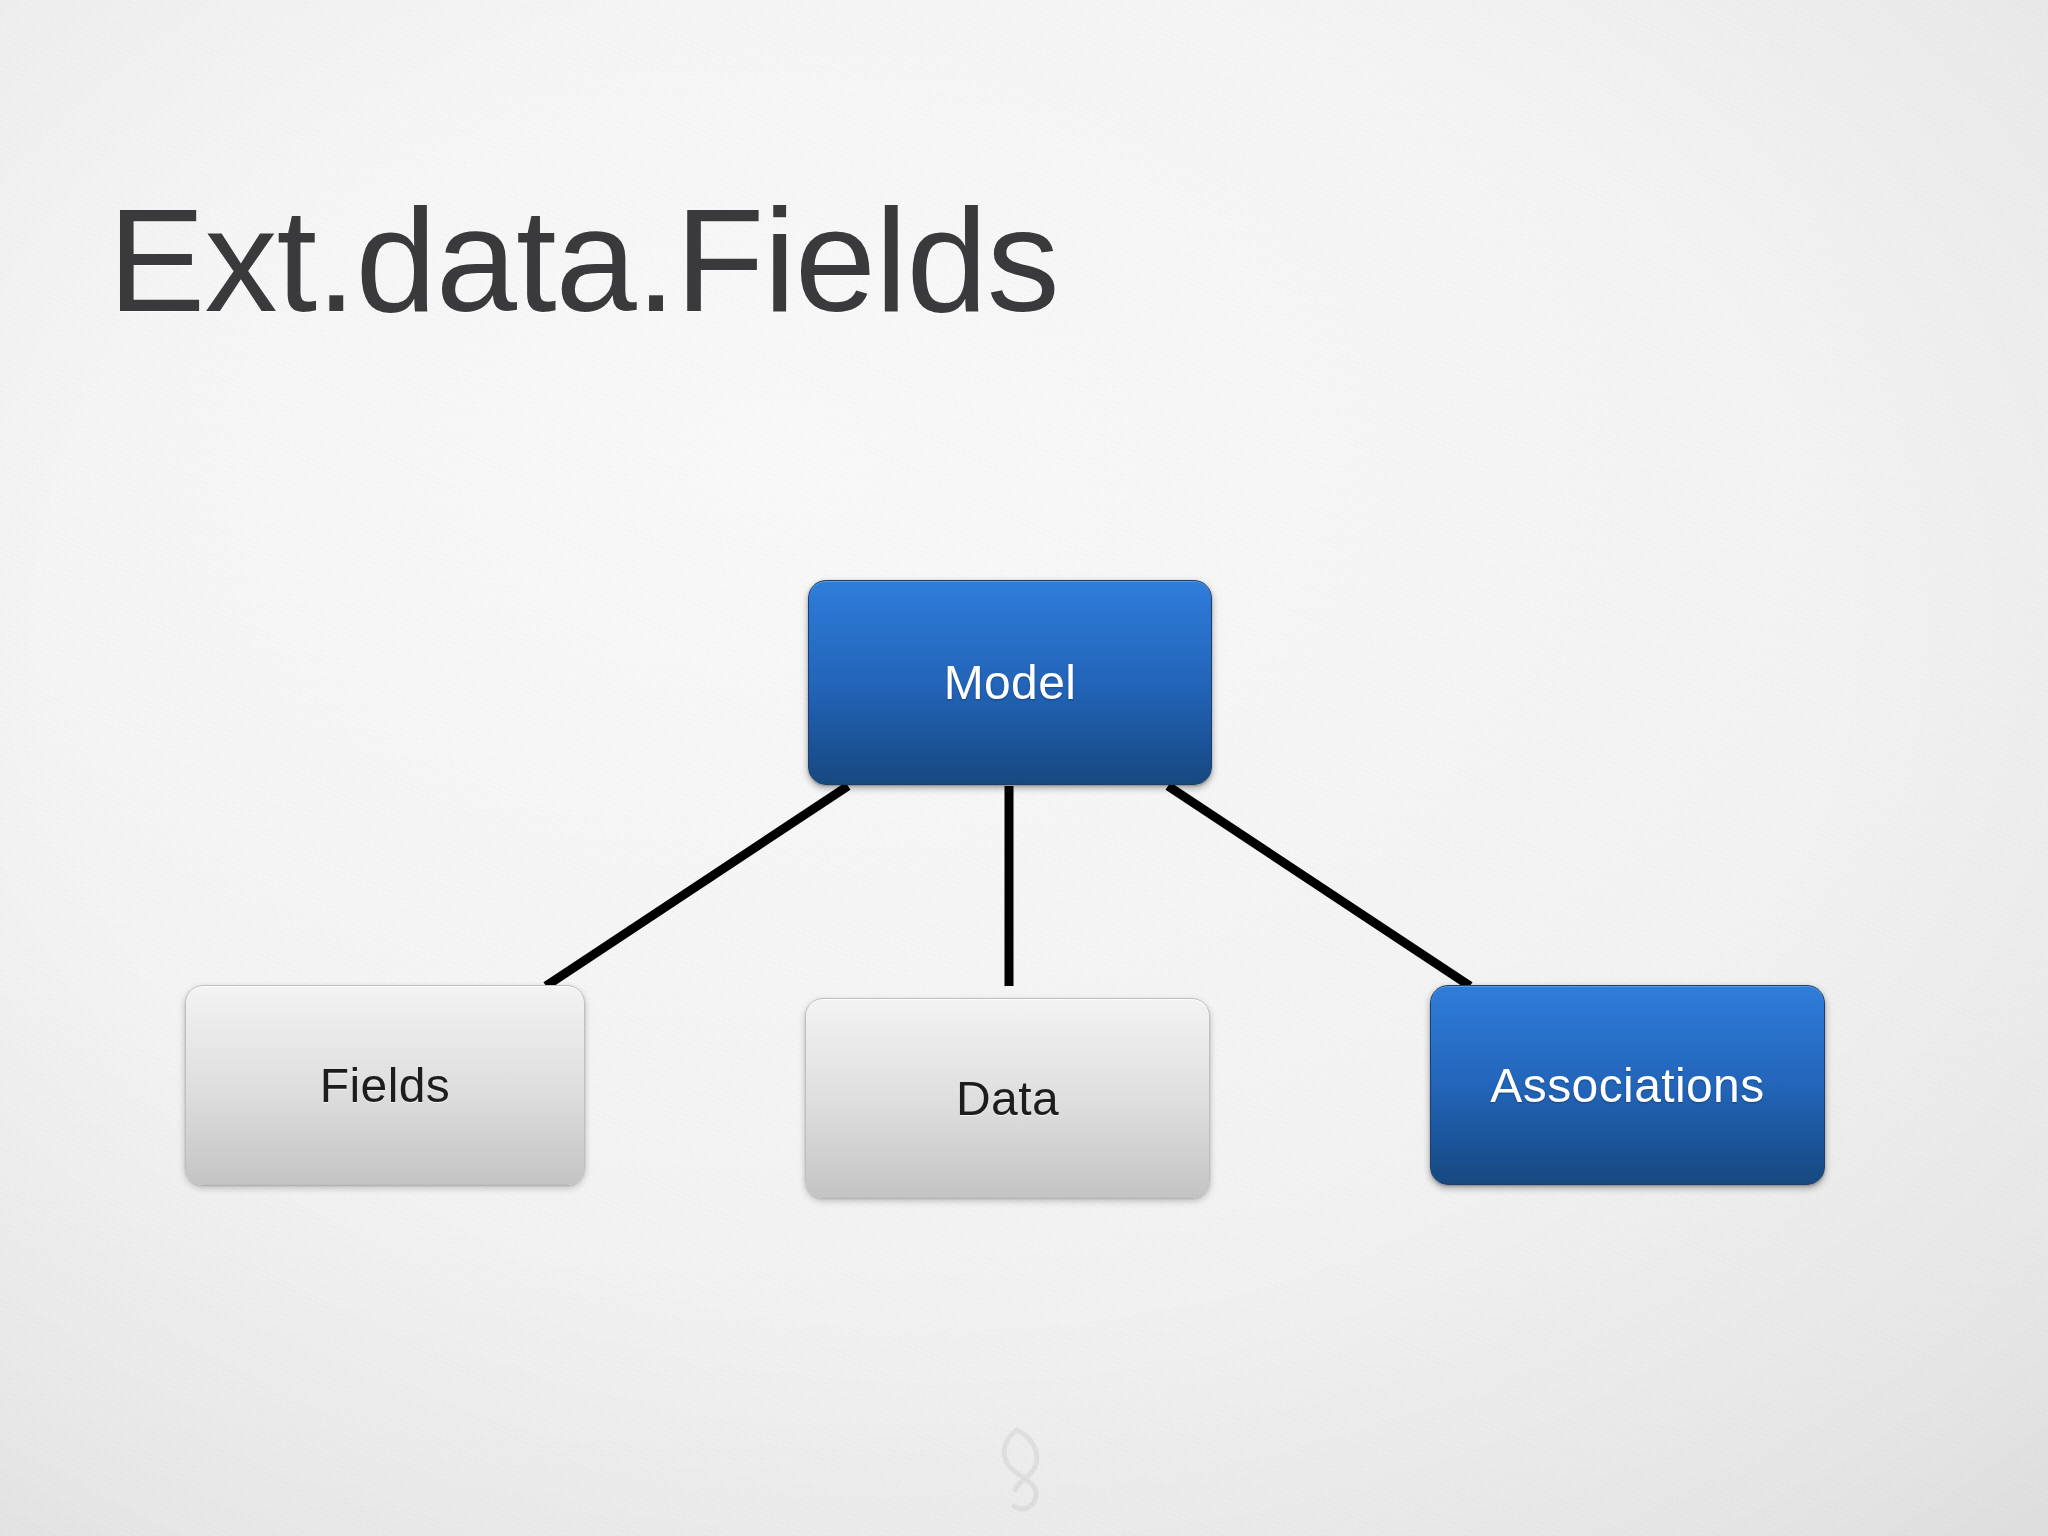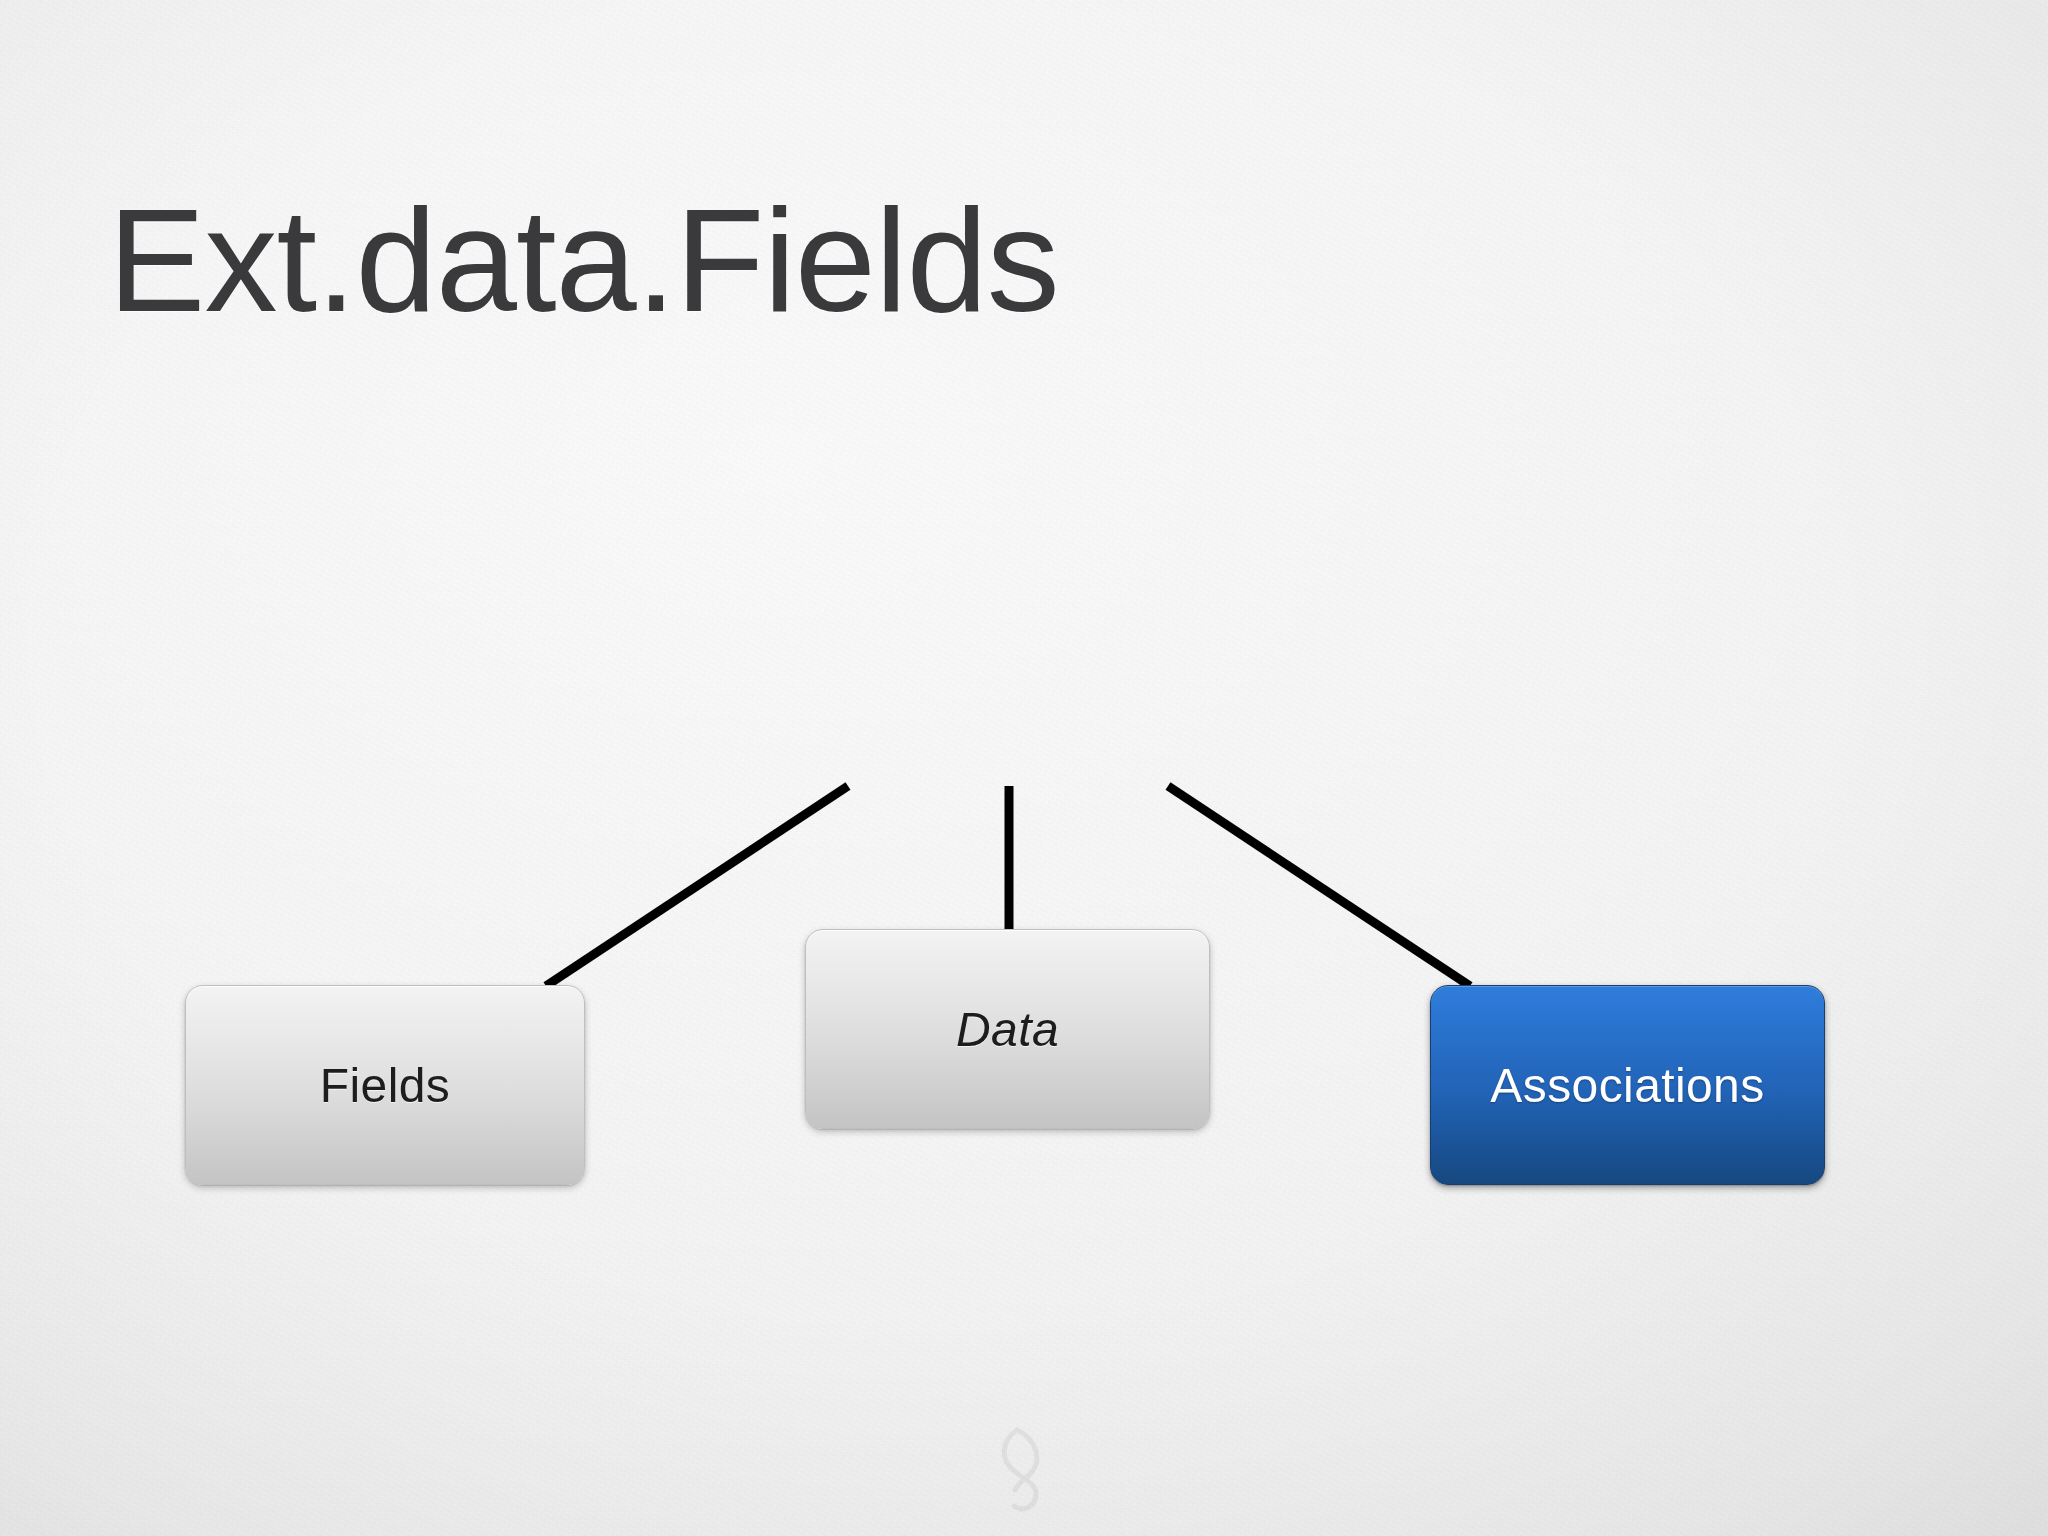--- a/index.html
+++ b/index.html
@@ -132,26 +132,29 @@
   <div id="vignette"></div>
 
   <div id="title" style="color: rgb(58, 58, 60);">Ext.data.Fields</div>
 
   <svg id="edges" viewBox="0 0 2048 1536" xmlns="http://www.w3.org/2000/svg">
     <line id="edge-model-fields" x1="848" y1="786" x2="546" y2="986" stroke="#000000" stroke-width="9" stroke-linecap="butt"></line>
     <line id="edge-model-data" x1="1009" y1="786" x2="1009" y2="986" stroke="#000000" stroke-width="9" stroke-linecap="butt"></line>
     <line id="edge-model-associations" x1="1168" y1="786" x2="1470" y2="986" stroke="#000000" stroke-width="9" stroke-linecap="butt"></line>
   </svg>
 
+  <div class="node blue" id="node-model" style="left: 808px; top: 580px; width: 404px; height: 205px;">
+    <span class="node-label">Model</span>
+  </div>
 
   <div class="node grey" id="node-fields" style="left: 185px; top: 985px; width: 400px; height: 200px;">
     <span class="node-label">Fields</span>
   </div>
 
-  <div class="node grey" id="node-data" style="left: 805px; top: 929px; width: 405px; height: 200px; font-style: italic;">
+  <div class="node grey" id="node-data" style="left: 805px; top: 998px; width: 405px; height: 200px;">
     <span class="node-label">Data</span>
   </div>
 
   <div class="node blue" id="node-associations" style="left: 1430px; top: 985px; width: 395px; height: 200px;">
     <span class="node-label">Associations</span>
   </div>
 
   <svg id="watermark" viewBox="0 0 80 96" xmlns="http://www.w3.org/2000/svg">
     <path d="M31 6 C16 16, 14 34, 26 45 C38 56, 52 60, 50 72 C48 84, 36 88, 28 82" fill="none" stroke="#555555" stroke-width="5" stroke-linecap="round"></path>
     <path d="M31 6 C44 12, 54 26, 50 40 C47 52, 33 56, 29 66" fill="none" stroke="#555555" stroke-width="5" stroke-linecap="round"></path>

